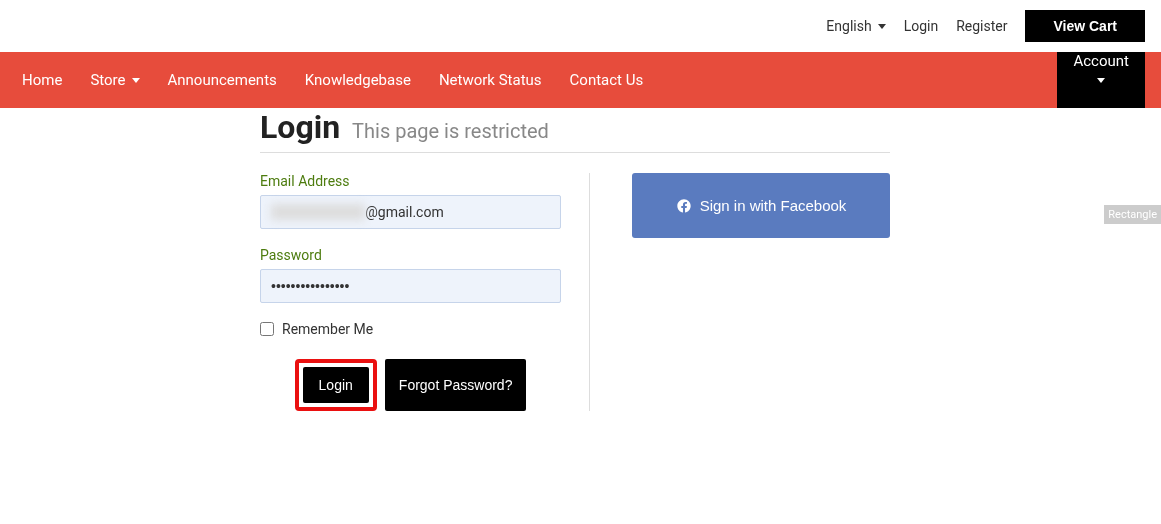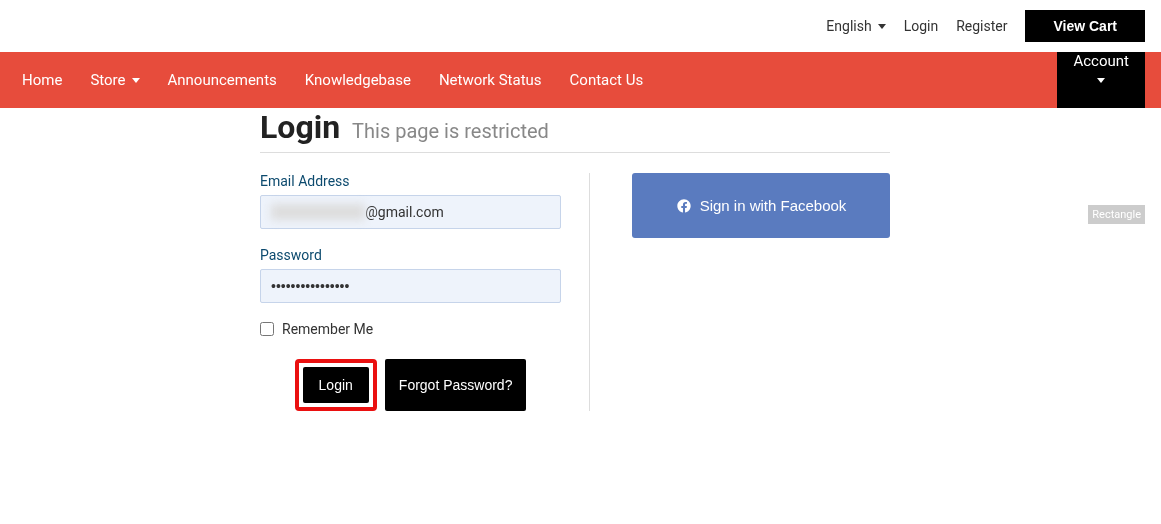--- a/index.html
+++ b/index.html
@@ -20,41 +20,41 @@
     .content-wrap { margin-left: 260px; width: 630px; }
     
     .page-title-row { border-bottom:1px solid #ddd; padding-bottom:6px; margin-bottom:20px; display:flex; align-items:baseline; gap:12px;}
     .page-title { font-size:32px; font-weight:700; color:#222; }
     .page-subtitle { font-size:20px; color:#888; }
     
     .two-col { display:flex; gap:0; }
     .left-col { width:330px; padding-right:28px; border-right:1px solid #ddd; }
     .right-col { flex:1; padding-left:42px; }
     
-    .form-label { font-size:14px; color:#0c4a6e; margin-bottom:6px; display:block; }
+    .form-label { font-size:14px; color:#4d7c0f; margin-bottom:6px; display:block; }
     .form-input { width:100%; padding:8px 10px; border:1px solid #c6d4ea; background:#eef3fb; font-size:14px; margin-bottom:18px; border-radius:2px; color:#333;}
     .email-value { display:flex; align-items:center;text-align:center; }
     .email-blur { filter: blur(4px); background:#ddd; color:transparent; padding:0 2px; }
     
     .checkbox-row { display:flex; align-items:center; gap:8px; font-size:14px; color:#333; margin-bottom:22px;}
     .checkbox-row input { width:14px; height:14px; cursor:pointer; }
     
     .btn-row { display:flex; gap:8px; justify-content:center; }
     .btn-login { background:#000; color:#fff; border:none; padding:10px 16px; font-size:14px; cursor:pointer; border-radius:2px; }
     .btn-forgot { background:#000; color:#fff; border:none; padding:10px 14px; font-size:14px; cursor:pointer; border-radius:2px; }
     .login-highlight { border:4px solid #ea1010; padding:4px; border-radius:4px; display:inline-block; }
     
     .btn-fb { background:#5a7bbf; color:#fff; border:none; width:100%; padding:24px; font-size:15px; cursor:pointer; border-radius:3px; display:flex; align-items:center; justify-content:center; gap:8px;}
     .fb-icon { width:16px; height:16px; fill:#fff; }
     
     .arrow-annotation { position:absolute; left:155px; top:428px; width:140px; height:24px; pointer-events:none;}
     .arrow-line { position:absolute; top:10px; left:0; width:120px; height:3px; background:#ea1010;}
     .arrow-head { position:absolute; top:3px; left:118px; width:0; height:0; border-top:9px solid transparent; border-bottom:9px solid transparent; border-left:16px solid #ea1010;}
     
-    .rect-badge { position:absolute; right:16px; top:205px; background:#ccc; color:#fff; font-size:11px; padding:3px 4px; }
+    .rect-badge { position:absolute; right:0; top:205px; background:#ccc; color:#fff; font-size:11px; padding:3px 4px; }
     
     .outer { position:relative; width:1161px; }
   </style>
 </head>
 <body>
 
 <div class="outer">
   <div class="top-bar">
     <span class="lang">
       <span>English</span>

